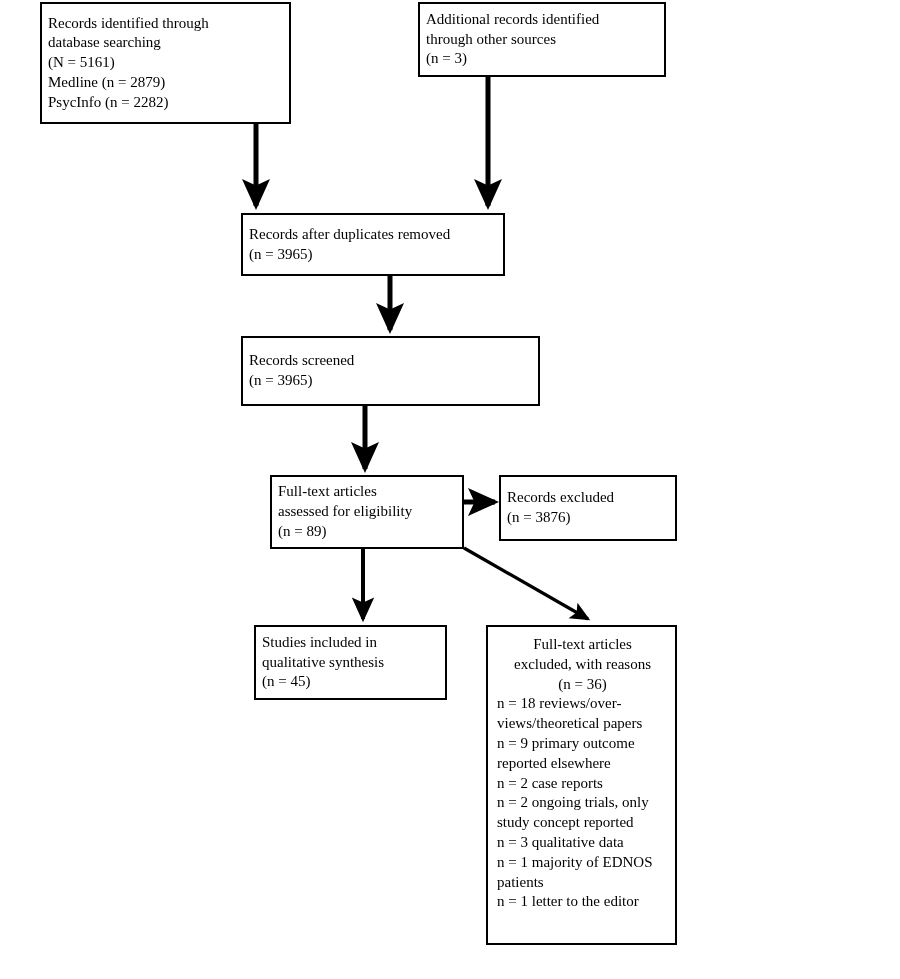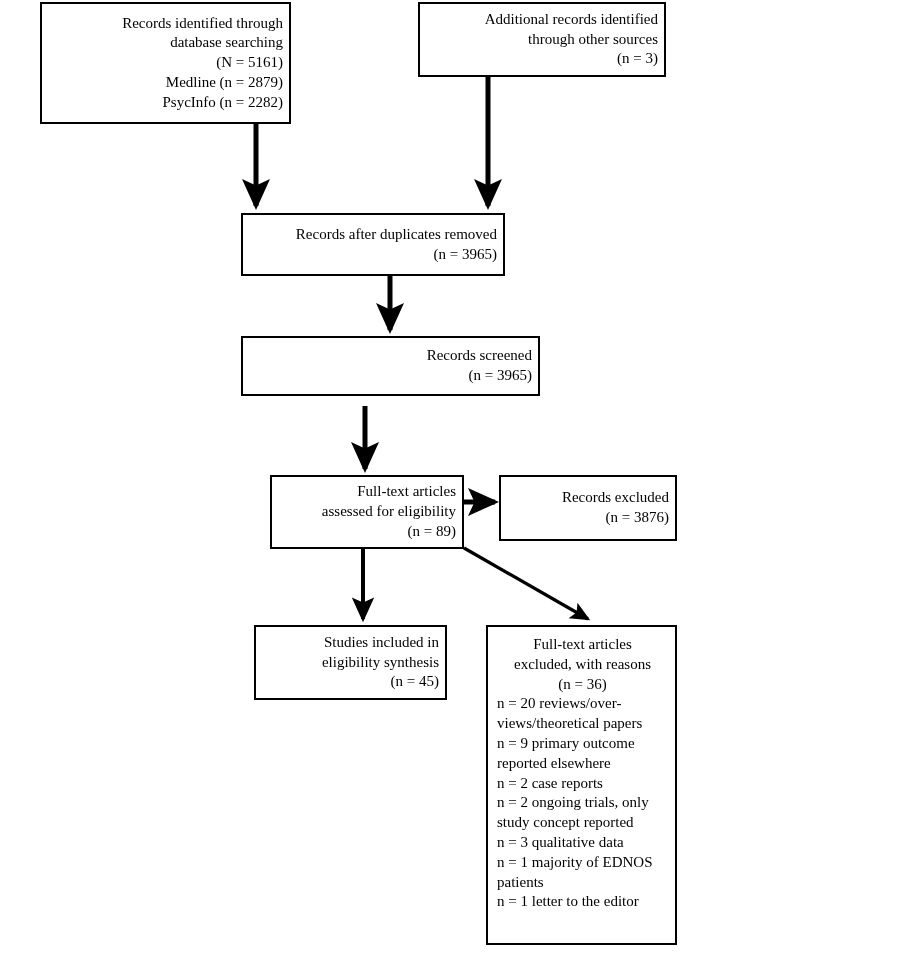--- a/index.html
+++ b/index.html
@@ -16,21 +16,21 @@
     color: #000000;
     overflow: hidden;
   }
   .node {
     position: absolute;
     box-sizing: border-box;
     border: 2px solid #000000;
     background: #ffffff;
     display: flex;
     flex-direction: column;
-    align-items: flex-end;
+    align-items: flex-start;
     justify-content: center;
     text-align: center;
     font-size: 15px;
     line-height: 1.32;
     padding: 3px 6px;
   }
   .node .line {
     display: block;
     white-space: nowrap;
   }
@@ -97,47 +97,47 @@
     <span class="line">Additional records identified</span>
     <span class="line">through other sources</span>
     <span class="line">(n = 3)</span>
   </div>
 
   <div class="node" style="left:241px; top:213px; width:264px; height:63px;">
     <span class="line">Records after duplicates removed</span>
     <span class="line">(n = 3965)</span>
   </div>
 
-  <div class="node" style="left:241px; top:336px; width:299px; height:60px;">
+  <div class="node" style="left:241px; top:336px; width:299px; height:70px;">
     <span class="line">Records screened</span>
     <span class="line">(n = 3965)</span>
   </div>
 
   <div class="node" style="left:270px; top:475px; width:194px; height:74px;">
     <span class="line">Full-text articles</span>
     <span class="line">assessed for eligibility</span>
     <span class="line">(n = 89)</span>
   </div>
 
   <div class="node" style="left:499px; top:475px; width:178px; height:66px;">
     <span class="line">Records excluded</span>
     <span class="line">(n = 3876)</span>
   </div>
 
   <div class="node" style="left:254px; top:625px; width:193px; height:75px;">
     <span class="line">Studies included in</span>
-    <span class="line">eligibility synthesis</span>
+    <span class="line">qualitative synthesis</span>
     <span class="line">(n = 45)</span>
   </div>
 
   <div class="node reasons" style="left:486px; top:625px; width:191px; height:320px;">
     <span class="hdr">Full-text articles</span>
     <span class="hdr">excluded, with reasons</span>
     <span class="hdr">(n = 36)</span>
-    <span class="reason">n = 20 reviews/over-views/theoretical papers</span>
+    <span class="reason">n = 18 reviews/over-views/theoretical papers</span>
     <span class="reason">n = 9 primary outcome reported elsewhere</span>
     <span class="reason">n = 2 case reports</span>
     <span class="reason">n = 2 ongoing trials, only study concept reported</span>
     <span class="reason">n = 3 qualitative data</span>
     <span class="reason">n = 1 majority of EDNOS patients</span>
     <span class="reason">n = 1 letter to the editor</span>
   </div>
 
 </div>
 

